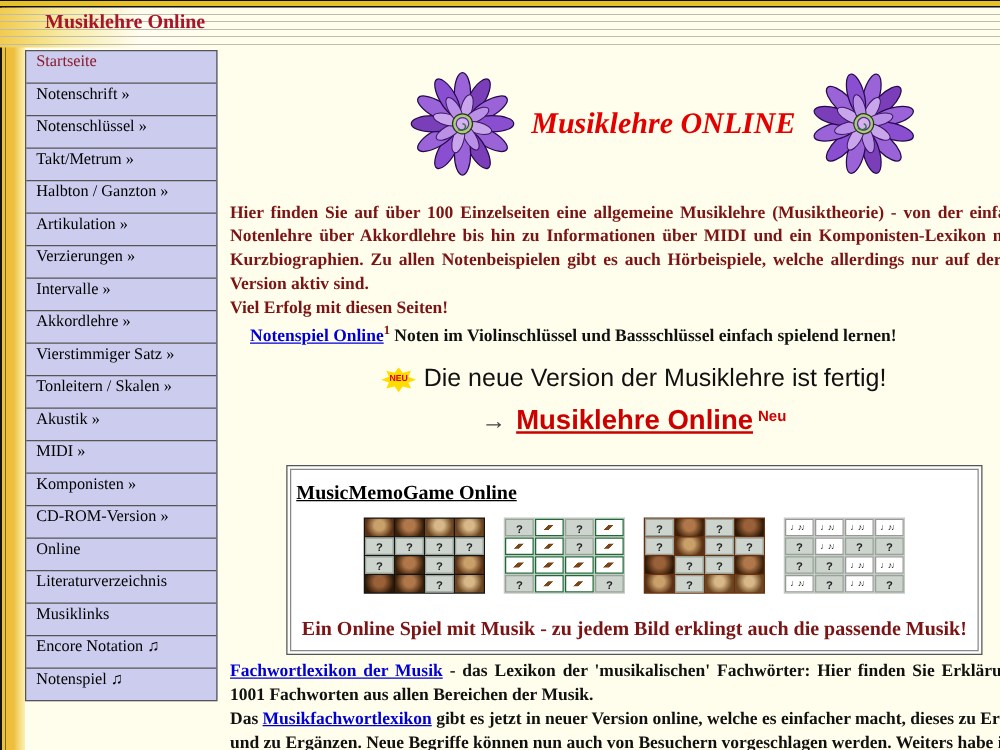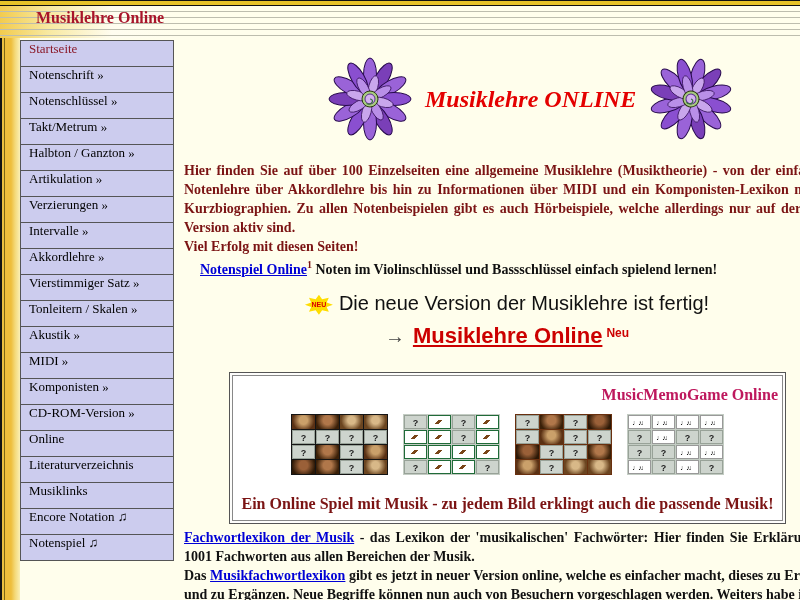--- a/index.html
+++ b/index.html
@@ -83,22 +83,22 @@
   .sup-red{font:bold 12px "Liberation Sans",sans-serif;color:#cc0000;vertical-align:super;margin-left:4px;}
   
   .memo-box{
     position:absolute;left:229px;top:372px;width:551px;
     border:1px solid #555;padding:2px;background:#fdfdfb;
   }
   .memo-box-inner{
     border:1px solid #888;background:#ffffff;padding:10px 4px 7px;
   }
   .memo-title{
-    text-align:right;font:bold 16px "Liberation Serif",serif;
-    color:#be185d;cursor:pointer;
+    text-align:left;font:bold 16px "Liberation Serif",serif;
+    color:#000000;text-decoration:underline;cursor:pointer;
   }
   .memo-images-row{display:flex;justify-content:center;gap:15px;margin-top:10px;}
   .memo-img{
     display:grid;grid-template-columns:repeat(4,23px);grid-auto-rows:14px;
     gap:1px;padding:1px;
   }
   .tile{
     text-align:center;font:bold 9px/14px "Liberation Sans",sans-serif;color:#222;
     box-sizing:border-box;overflow:hidden;
   }

